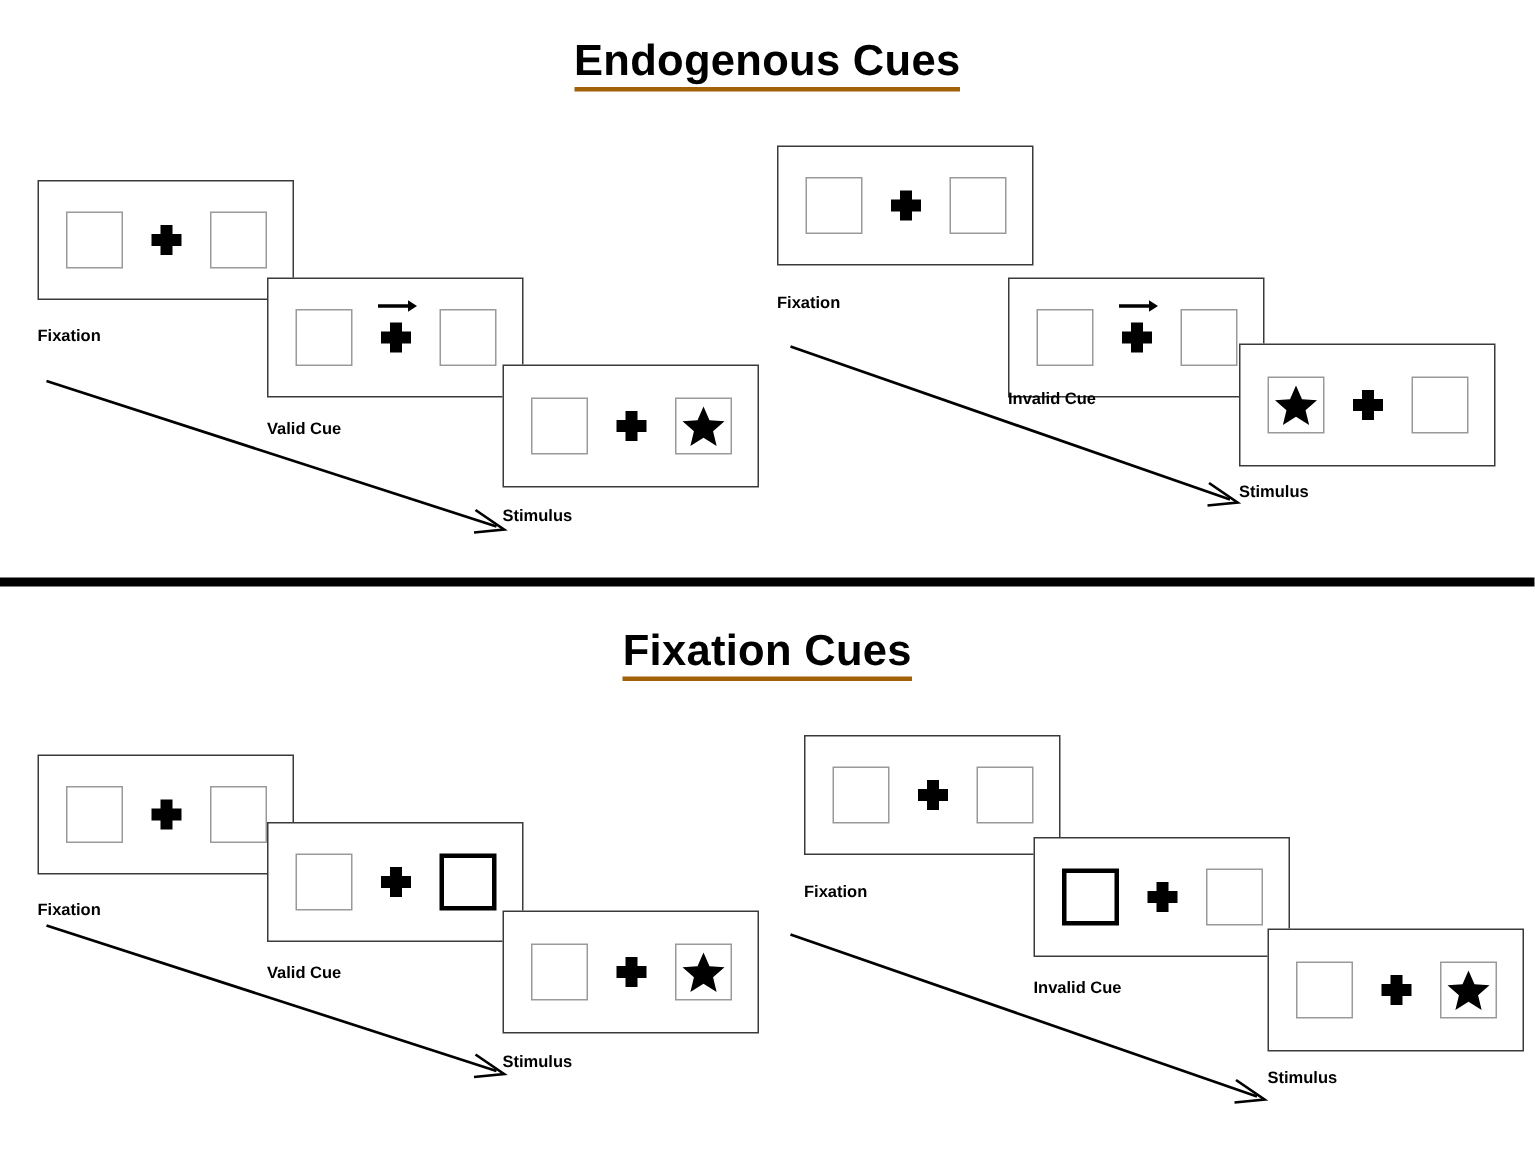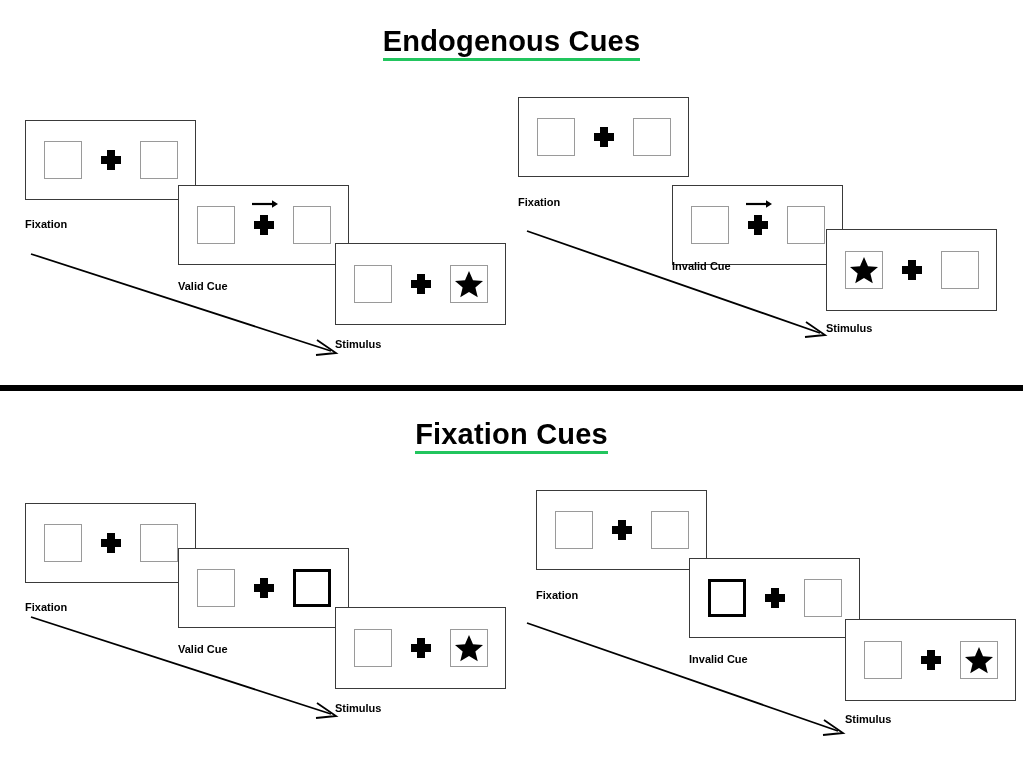--- a/index.html
+++ b/index.html
@@ -20,21 +20,21 @@
   .section-title {
     position: absolute;
     width: 100%;
     left: 0;
     text-align: center;
     font-size: 29px;
     font-weight: bold;
     letter-spacing: 0.2px;
   }
   .section-title span {
-    border-bottom: 3px solid #22c55e;
+    border-bottom: 3px solid #a16207;
     padding-bottom: 1px;
   }
 
   
   .divider {
     position: absolute;
     left: 0;
     width: 1023px;
     height: 6px;
     background: #000000;

